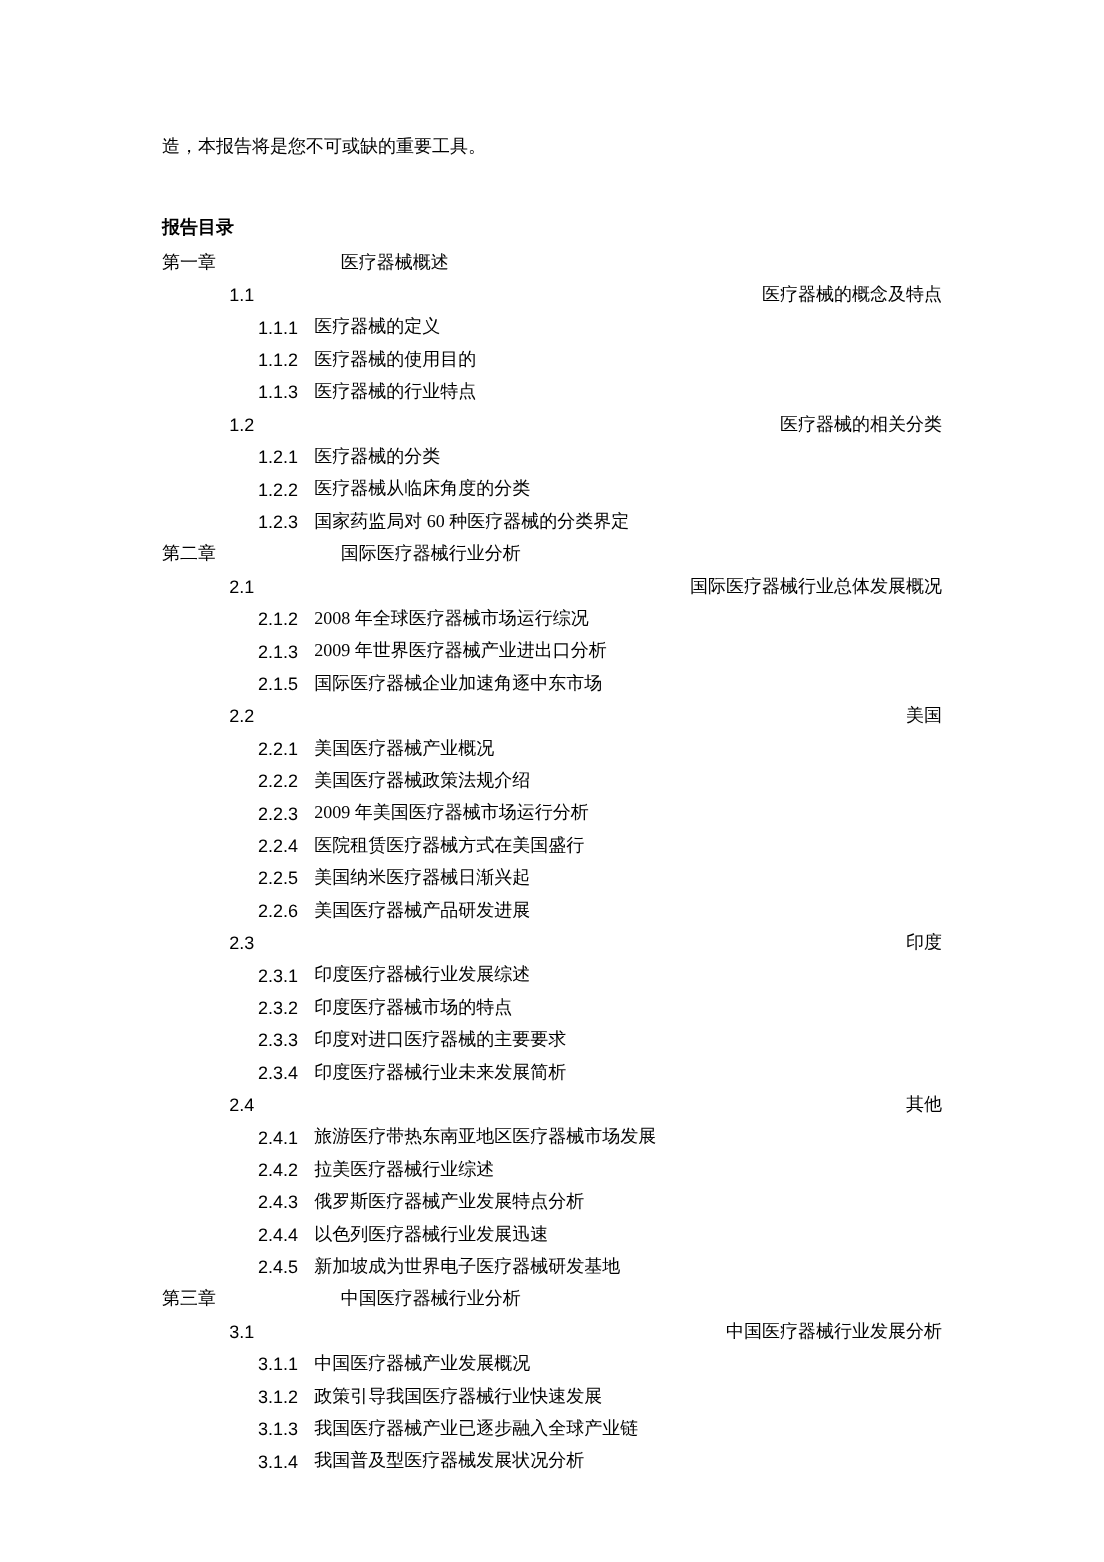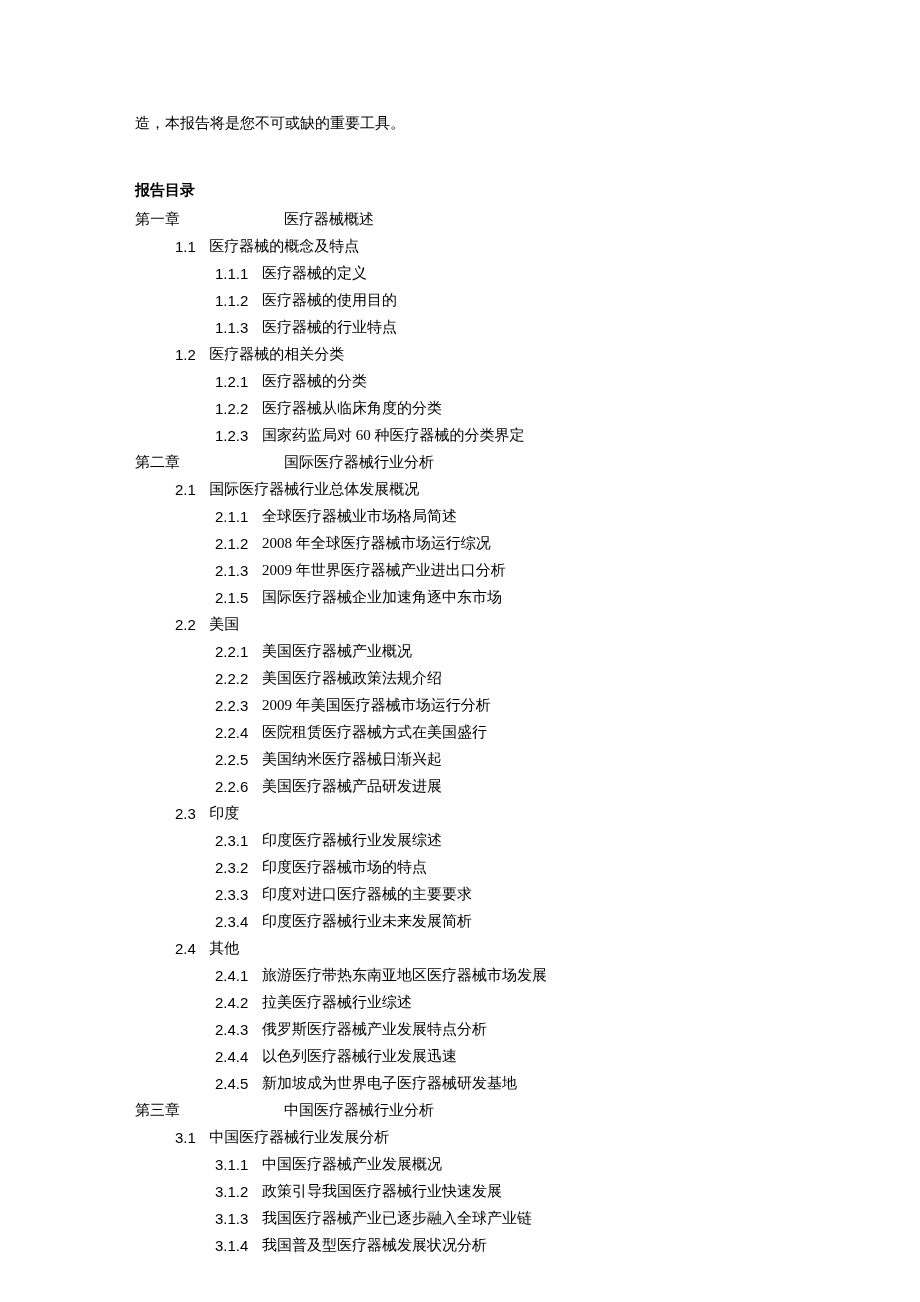--- a/index.html
+++ b/index.html
@@ -32,21 +32,22 @@
     display: flex;
   }
   .chapter-label {
     white-space: nowrap;
   }
   .chapter-gap {
     display: inline-block;
     width: 1.2em;
   }
   .section {
-    margin-left: 40px;
+    margin-left: 56px;
+    justify-content: space-between;
   }
   .section-line {
     display: flex;
   }
   .section-num {
     white-space: nowrap;
     font-family: Arial, "SimSun", sans-serif;
   }
   .section-num-gap {
     display: inline-block;
@@ -127,25 +128,20 @@
         <span class="chapter-label">第二章</span>
         <span class="chapter-gap"></span>
         <span>国际医疗器械行业分析</span>
       </div>
       <div class="section section-line">
         <span class="section-num">2.1</span>
         <span class="section-num-gap"></span>
         <span>国际医疗器械行业总体发展概况</span>
       </div>
       <div class="subsection subsection-line">
-        <span class="subsection-num">2.1.1</span>
-        <span class="subsection-num-gap"></span>
-        <span>全球医疗器械业市场格局简述</span>
-      </div>
-      <div class="subsection subsection-line">
         <span class="subsection-num">2.1.2</span>
         <span class="subsection-num-gap"></span>
         <span>2008 年全球医疗器械市场运行综况</span>
       </div>
       <div class="subsection subsection-line">
         <span class="subsection-num">2.1.3</span>
         <span class="subsection-num-gap"></span>
         <span>2009 年世界医疗器械产业进出口分析</span>
       </div>
       <div class="subsection subsection-line">

